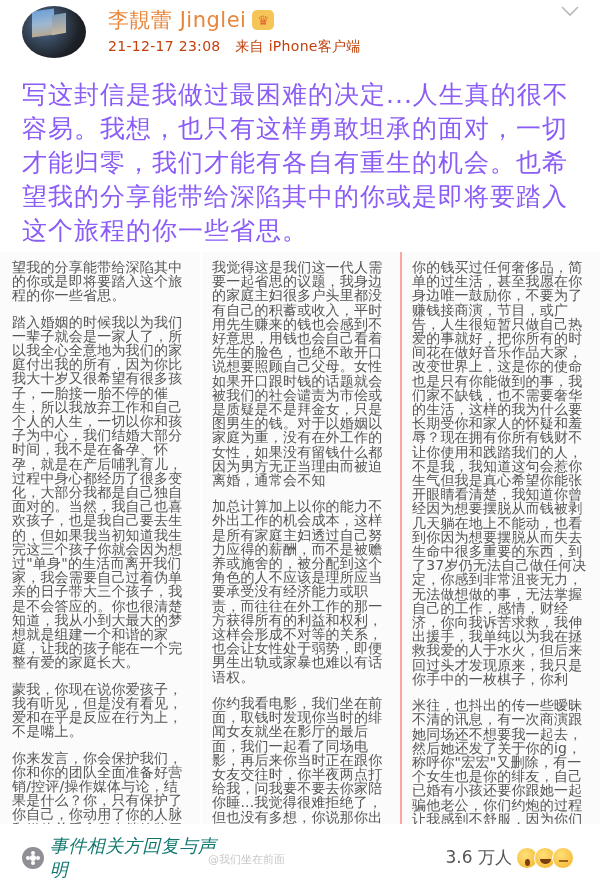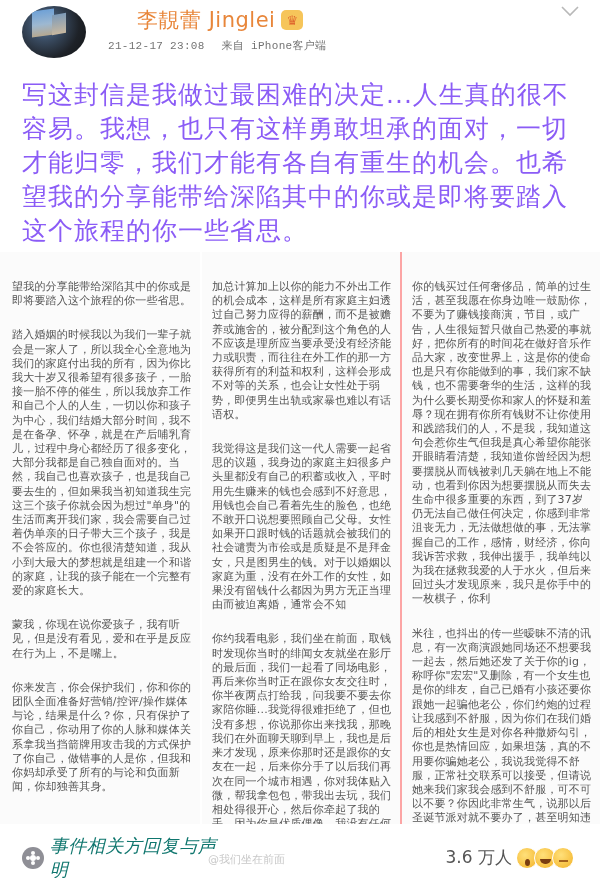--- a/index.html
+++ b/index.html
@@ -8,37 +8,37 @@
 
   .header { position: absolute; left: 0; top: 0; width: 600px; height: 64px; }
   .avatar { position: absolute; left: 22px; top: 6px; width: 64px; height: 52px; border-radius: 50%;
     background: radial-gradient(circle at 35% 35%, #5b7aa0 0%, #3a4c62 30%, #1e2228 65%, #121416 100%);
     overflow: hidden; }
   .avatar .win { position: absolute; left: 10px; top: 4px; width: 22px; height: 26px;
     background: linear-gradient(180deg, #6fa1d6 0%, #9db8d1 55%, #b6a890 100%); transform: skewY(-8deg); }
   .avatar .win2 { position: absolute; left: 30px; top: 8px; width: 14px; height: 20px;
     background: linear-gradient(180deg, #7e9bb8 0%, #c8b8a0 100%); transform: skewY(-10deg); }
   .username-row { position: absolute; left: 108px; top: 6px; display: flex; align-items: center; gap: 6px; }
-  .username { font-size: 21px; color: #e8863a; letter-spacing: 0.5px; margin-left: 29px; }
+  .username { font-size: 21px; color: #e8863a; letter-spacing: 0.5px; }
   .crown { width: 22px; height: 20px; border-radius: 5px; background: #f6c55a; position: relative;
     display: flex; align-items: center; justify-content: center; font-size: 13px; color: #e06a2f; }
-  .meta { position: absolute; left: 108px; top: 38px; font-size: 11px; color: #737373; letter-spacing: 0.3px; font-family: Liberation Mono, monospace; }
+  .meta { position: absolute; left: 108px; top: 38px; font-size: 14px; color: #c2410c; letter-spacing: 0.3px; }
   .meta span + span { margin-left: 10px; }
   .chevron { position: absolute; right: 20px; top: 4px; width: 20px; height: 14px; cursor: pointer; }
 
   .post-text { position: absolute; left: 22px; top: 78px; width: 560px; font-size: 25px; line-height: 34px;
     color: #8b5cf6; letter-spacing: 1px; }
 
   .panels { position: absolute; left: 0; top: 252px; width: 600px; height: 572px; display: flex; }
   .panel { position: relative; height: 572px; background: #fbfbfb; overflow: hidden; }
   .panel.p1 { width: 200px; }
   .panel.p2 { width: 200px; border-left: 2px solid #fff; }
   .panel.p3 { width: 200px; border-left: 2px solid #fca5a5; }
-  .panel .para { font-size: 11px; line-height: 14.2px; color: #555; margin-bottom: 12px; filter: blur(0.35px);
-    letter-spacing: 0.2px; margin-top: 20px; }
+  .panel .para { font-size: 14px; line-height: 14.2px; color: #555; margin-bottom: 12px; filter: blur(0.35px);
+    letter-spacing: 0.2px; }
   .panel .inner { position: absolute; left: 12px; top: 8px; right: 8px; }
   .panel.p2 .inner, .panel.p3 .inner { left: 10px; }
 
   .footer { position: absolute; left: 0; top: 840px; width: 600px; height: 38px; }
   .topic { position: absolute; left: 22px; top: 4px; height: 28px; width: 210px; display: flex; align-items: center;
     gap: 6px; border-radius: 14px; cursor: pointer; }
   .topic-icon { width: 22px; height: 22px; border-radius: 50%; background: #8f8f96; position: relative; }
   .topic-icon::before { content: ""; position: absolute; left: 8px; top: 8px; width: 6px; height: 6px; border-radius: 50%;
     background: #fff; box-shadow: 0 -5px 0 -1px #fff, 0 5px 0 -1px #fff, 5px 0 0 -1px #fff, -5px 0 0 -1px #fff; }
   .topic-label { font-size: 18px; color: #0f766e; letter-spacing: 0.5px; font-style: italic; }
@@ -79,22 +79,22 @@
   <div class="panel p1">
     <div class="inner">
       <p class="para">望我的分享能带给深陷其中的你或是即将要踏入这个旅程的你一些省思。</p>
       <p class="para">踏入婚姻的时候我以为我们一辈子就会是一家人了，所以我全心全意地为我们的家庭付出我的所有，因为你比我大十岁又很希望有很多孩子，一胎接一胎不停的催生，所以我放弃工作和自己个人的人生，一切以你和孩子为中心，我们结婚大部分时间，我不是在备孕、怀孕，就是在产后哺乳育儿，过程中身心都经历了很多变化，大部分我都是自己独自面对的。当然，我自己也喜欢孩子，也是我自己要去生的，但如果我当初知道我生完这三个孩子你就会因为想过"单身"的生活而离开我们家，我会需要自己过着伪单亲的日子带大三个孩子，我是不会答应的。你也很清楚知道，我从小到大最大的梦想就是组建一个和谐的家庭，让我的孩子能在一个完整有爱的家庭长大。</p>
       <p class="para">蒙我，你现在说你爱孩子，我有听见，但是没有看见，爱和在乎是反应在行为上，不是嘴上。</p>
       <p class="para">你来发言，你会保护我们，你和你的团队全面准备好营销/控评/操作媒体与论，结果是什么？你，只有保护了你自己，你动用了你的人脉和媒体关系拿我当挡箭牌用攻击我的方式保护了你自己，做错事的人是你，但我和你妈却承受了所有的与论和负面新闻，你却独善其身。</p>
     </div>
   </div>
   <div class="panel p2">
     <div class="inner">
+      <p class="para">我觉得这是我们这一代人需要一起省思的议题，我身边的家庭主妇很多户头里都没有自己的积蓄或收入，平时用先生赚来的钱也会感到不好意思，用钱也会自己看着先生的脸色，也绝不敢开口说想要照顾自己父母。女性如果开口跟时钱的话题就会被我们的社会谴责为市侩或是质疑是不是拜金女，只是图男生的钱。对于以婚姻以家庭为重，没有在外工作的女性，如果没有留钱什么都因为男方无正当理由而被迫离婚，通常会不知</p>
       <p class="para">加总计算加上以你的能力不外出工作的机会成本，这样是所有家庭主妇透过自己努力应得的薪酬，而不是被赡养或施舍的，被分配到这个角色的人不应该是理所应当要承受没有经济能力或职责，而往往在外工作的那一方获得所有的利益和权利，这样会形成不对等的关系，也会让女性处于弱势，即便男生出轨或家暴也难以有话语权。</p>
-      <p class="para">我觉得这是我们这一代人需要一起省思的议题，我身边的家庭主妇很多户头里都没有自己的积蓄或收入，平时用先生赚来的钱也会感到不好意思，用钱也会自己看着先生的脸色，也绝不敢开口说想要照顾自己父母。女性如果开口跟时钱的话题就会被我们的社会谴责为市侩或是质疑是不是拜金女，只是图男生的钱。对于以婚姻以家庭为重，没有在外工作的女性，如果没有留钱什么都因为男方无正当理由而被迫离婚，通常会不知</p>
       <p class="para">你约我看电影，我们坐在前面，取钱时发现你当时的绯闻女友就坐在影厅的最后面，我们一起看了同场电影，再后来你当时正在跟你女友交往时，你半夜两点打给我，问我要不要去你家陪你睡...我觉得很难拒绝了，但也没有多想，你说那你出来找我，那晚我们在外面聊天聊到早上，我也是后来才发现，原来你那时还是跟你的女友在一起，后来你分手了以后我们再次在同一个城市相遇，你对我体贴入微，帮我拿包包，带我出去玩，我们相处得很开心，然后你牵起了我的手，因为你是优质偶像，我没有任何戒心，我们自然的在一起，发生了关系，隔天早上你跟说你不想谈感情，我从来没有遇过这样的事情，当时很惊讶，但是同时因为你也很真诚的跟我分享了很多你的孤单和内心的秘密，我当时觉得你那么这么优质，应该是受过什么伤害才会这样，所以我们实际上像一般情侣一样热恋，能在一起就在一起，不在同一个城市就每天联系，度过很多美好</p>
 
     </div>
   </div>
   <div class="panel p3">
     <div class="inner">
       <p class="para">你的钱买过任何奢侈品，简单的过生活，甚至我愿在你身边唯一鼓励你，不要为了赚钱接商演，节目，或广告，人生很短暂只做自己热爱的事就好，把你所有的时间花在做好音乐作品大家，改变世界上，这是你的使命也是只有你能做到的事，我们家不缺钱，也不需要奢华的生活，这样的我为什么要长期受你和家人的怀疑和羞辱？现在拥有你所有钱财不让你使用和践踏我们的人，不是我，我知道这句会惹你生气但我是真心希望你能张开眼睛看清楚，我知道你曾经因为想要摆脱从而钱被剥几天躺在地上不能动，也看到你因为想要摆脱从而失去生命中很多重要的东西，到了37岁仍无法自己做任何决定，你感到非常沮丧无力，无法做想做的事，无法掌握自己的工作，感情，财经济，你向我诉苦求救，我伸出援手，我单纯以为我在拯救我爱的人于水火，但后来回过头才发现原来，我只是你手中的一枚棋子，你利</p>
       <p class="para">米往，也抖出的传一些暧昧不清的讯息，有一次商演跟她同场还不想要我一起去，然后她还发了关于你的ig，称呼你"宏宏"又删除，有一个女生也是你的绯友，自己已婚有小孩还要你跟她一起骗他老公，你们约炮的过程让我感到不舒服，因为你们在我们婚后的相处女生是对你各种撒娇勾引，你也是热情回应，如果坦荡，真的不用要你骗她老公，我说我觉得不舒服，正常社交联系可以接受，但请说她来我们家我会感到不舒服，可不可以不要？你因此非常生气，说那以后圣诞节派对就不要办了，甚至明知违反法规也要飞奔去找她家找她聚会，我怀孕都快要生产了，你的舞蹈老师"朋友"传讯给你说他觉得很伤心以为你们是在一起的，另外一位女性"朋友"也说听到我们在一起在我面前哭了一个小时，说她也以为你们是在一起的，后来我发现你纪录了各种你召妓对象的特征，其中包含了几位长得像我们身边的工作人员，我情何以堪？即使经历了这么多诸如此</p>
 
     </div>

